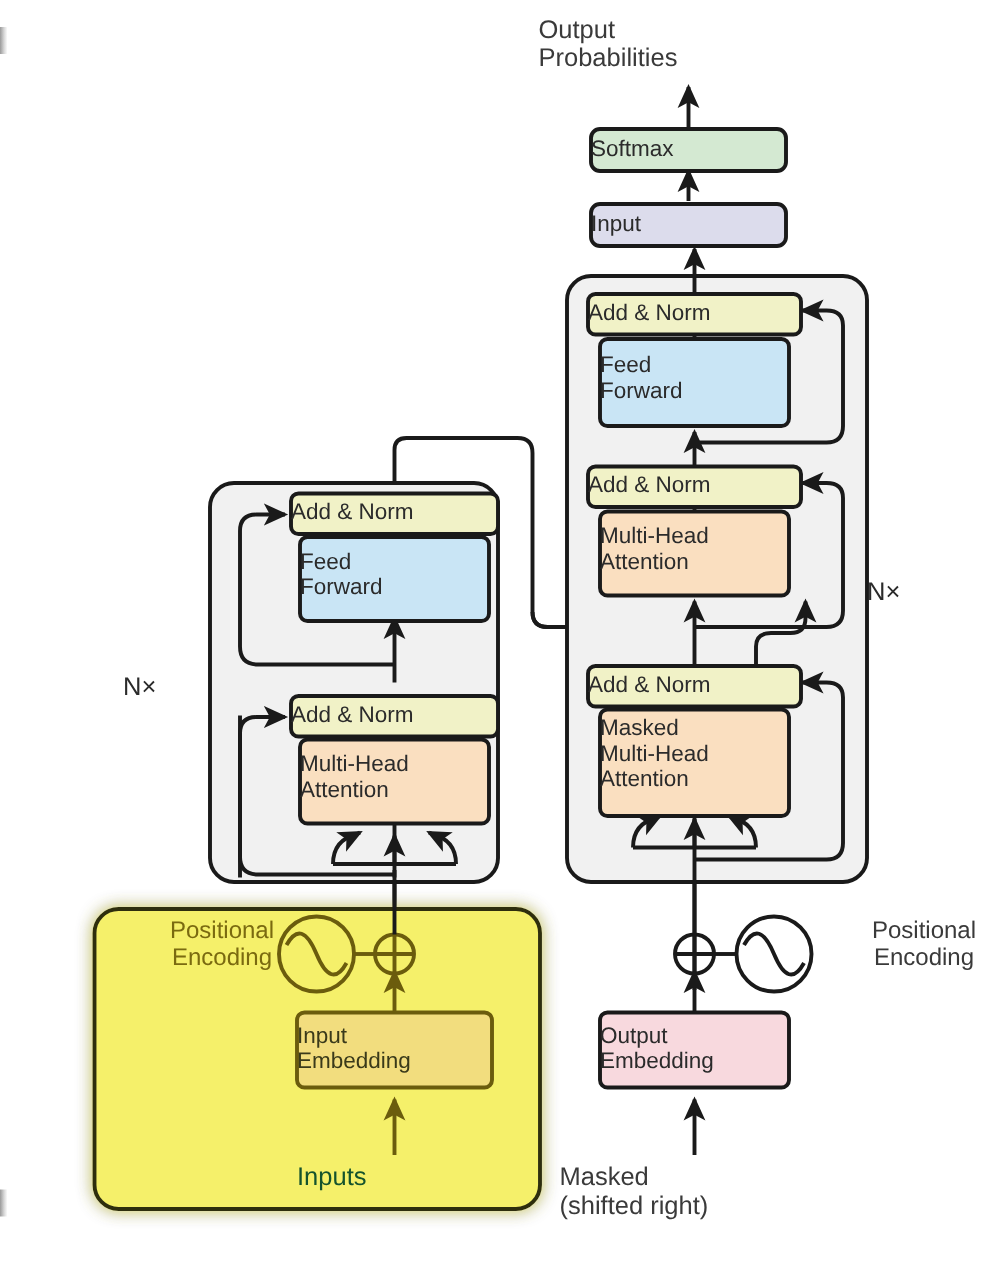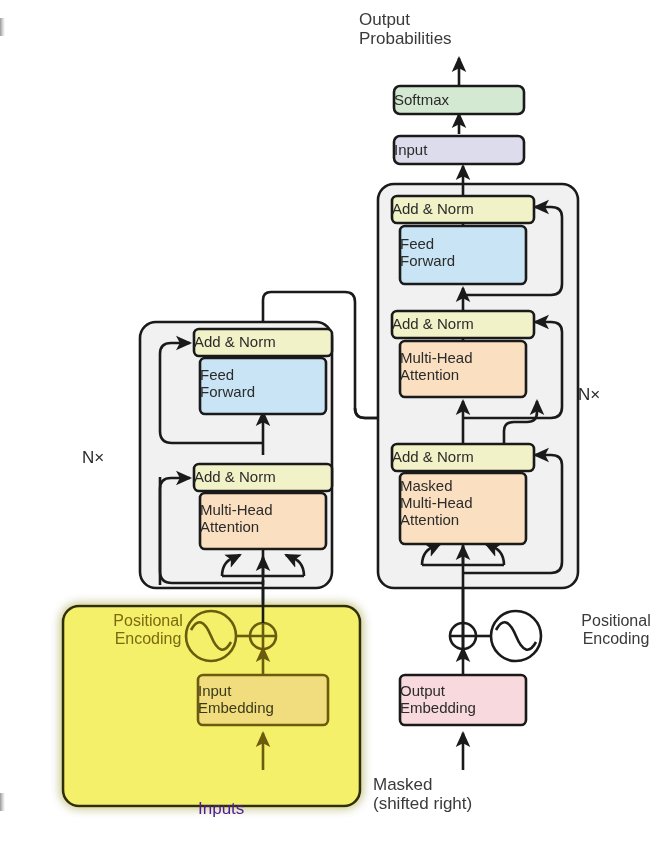--- a/index.html
+++ b/index.html
@@ -196,17 +196,17 @@
   <div class="lbl pe-lbl pe-lbl-hl" style="left:83px;top:612px;width:130px;">Positional
 Encoding</div>
   <div class="lbl pe-lbl" style="left:551px;top:612px;width:130px;">Positional
 Encoding</div>
 
   <div class="lbl box-lbl" style="left:198px;top:683px;width:130px;color:#3a3a1a;">Input
 Embedding</div>
   <div class="lbl box-lbl" style="left:400px;top:683px;width:126px;">Output
 Embedding</div>
 
-  <div class="lbl outer-lbl" style="left:198px;top:775px;width:130px;color:#4c1d95;margin-top:24px;">Inputs</div>
+  <div class="lbl outer-lbl" style="left:198px;top:775px;width:130px;color:#14532d;">Inputs</div>
   <div class="lbl outer-lbl" style="left:373px;top:775px;width:180px;">Masked
 (shifted right)</div>
 
 </div>
 
 </body></html>

